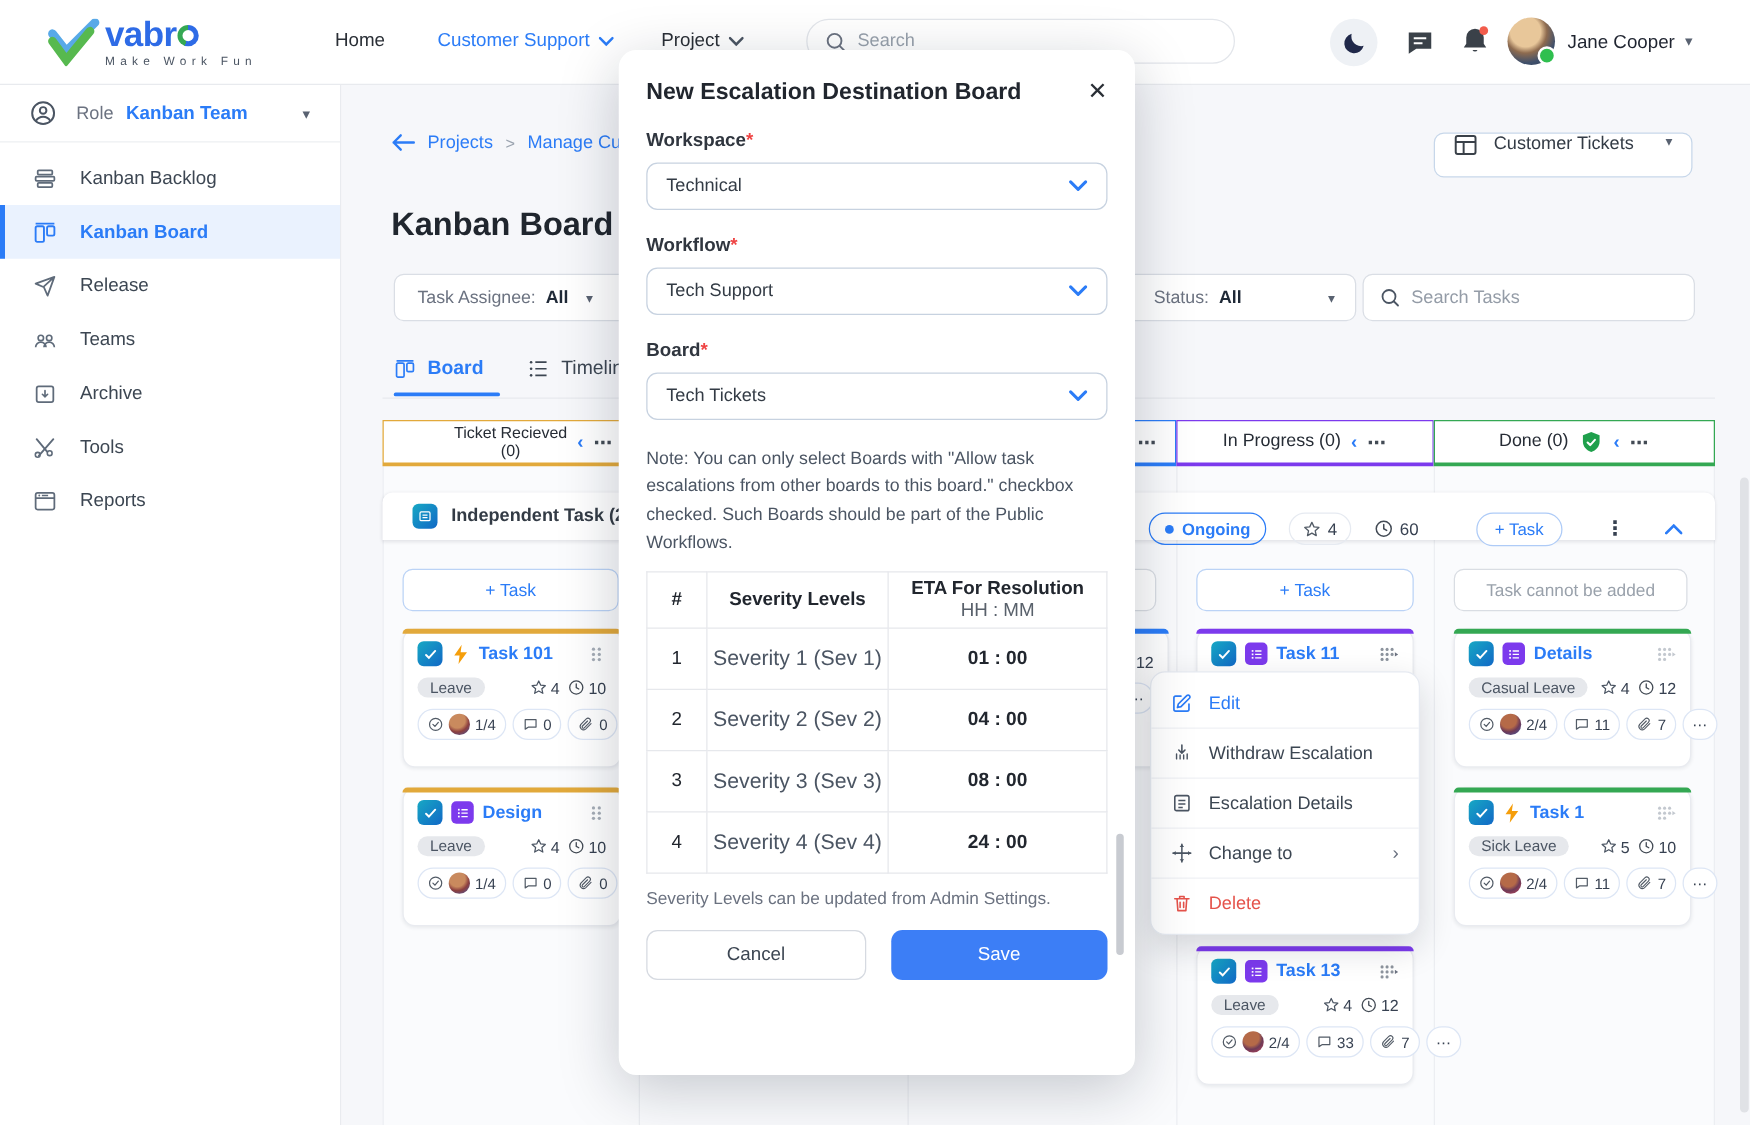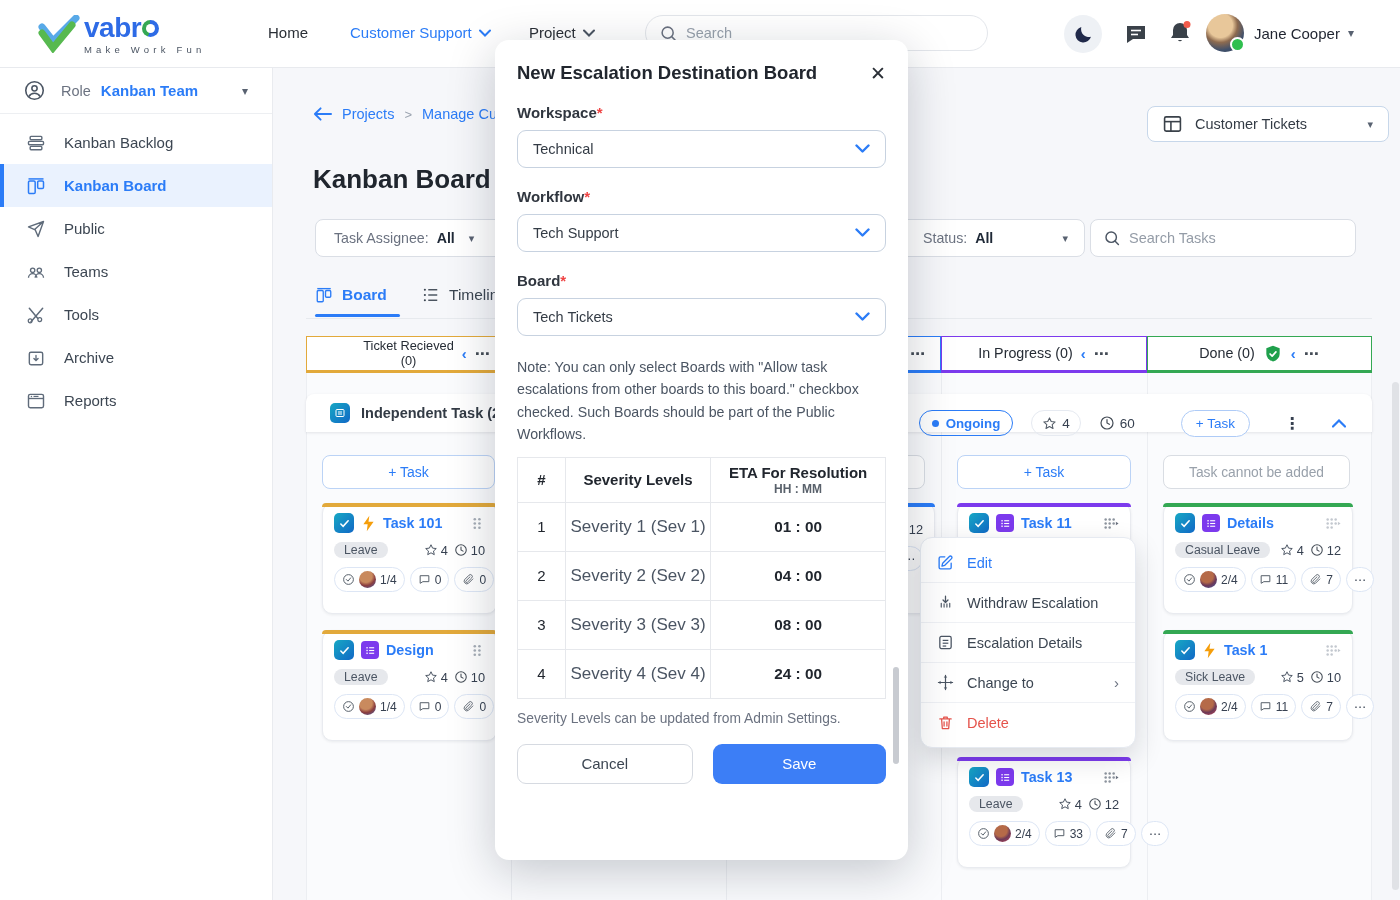--- a/index.html
+++ b/index.html
@@ -47,22 +47,22 @@
                position:relative; cursor:pointer; }
   .side-item span.lbl { font-size:15px; color:#3C4652; font-weight:500; }
   .side-item.active { background:#EAF2FE; }
   .side-item.active span.lbl { color:#2B7CF7; font-weight:600; }
   .active-bar { position:absolute; left:0; top:0; width:4px; height:100%; background:#2B7CF7; }
 
   
   .crumb { font-size:14.5px; font-weight:500; color:#2B7CF7; cursor:pointer; }
   .crumb-sep { font-size:13px; color:#9AA3AF; }
   .page-title { font-size:26px; font-weight:700; color:#20262E; }
-  .switcher { width:242px; height:36px; border:1px solid #C7D7EA; border-radius:8px; background:#fff;
-              display:flex; align-items:center; padding:0 15px; gap:13px; }
+  .switcher { width:207px; height:36px; border:1px solid #C7D7EA; border-radius:8px; background:#fff;
+              display:flex; align-items:flex-start; padding:0 15px; gap:13px; }
   .switcher .lbl { font-size:14.5px; font-weight:500; color:#333B45; flex:1; }
   .fb { border:1px solid #DADEE5; border-radius:8px; background:#fff; display:flex; align-items:center; }
   .fb-label { font-size:14.2px; color:#6B7280; }
   .fb-value { font-size:14.2px; font-weight:600; color:#1F2937; }
   .search-tasks { gap:9px; padding:0 13px; }
   .search-tasks span { font-size:14.5px; color:#949CA7; }
   .tab { display:flex; align-items:center; gap:9px; cursor:pointer; }
   .tab .lbl { font-size:15.5px; font-weight:600; }
   .tab.on .lbl { color:#2B7CF7; }
   .tab.off .lbl { color:#3C4652; font-weight:500; }
@@ -131,21 +131,21 @@
   .f-label { font-size:15px; font-weight:600; color:#30363F; margin:20px 0 9px; }
   .req { color:#EF4444; }
   .select { height:38px; border:1px solid #C7D2E0; border-radius:9px; display:flex; align-items:center;
             padding:0 15px; cursor:pointer; background:#fff; }
   .select .val { font-size:14.5px; color:#333B45; flex:1; }
   .m-note { margin-top:20px; font-size:14.2px; line-height:1.58; color:#4B5563; }
   .m-heading { margin-top:16px; font-size:16.8px; font-weight:600; color:#20262E; line-height:1.3; width:355px; }
   table.sla { margin-top:11px; width:100%; border-collapse:collapse; table-layout:fixed; }
   table.sla th, table.sla td { border:1px solid #E6E8EC; text-align:center; }
   table.sla th { height:45px; font-size:15px; font-weight:600; color:#21262E; }
-  th .sub { display:block; font-size:12px; color:#59616B; font-weight:700; margin-top:1px; }
+  th .sub { display:block; font-size:15px; color:#59616B; font-weight:400; margin-top:1px; }
   td.num { font-size:15px; color:#21262E; }
   td.lvl { font-size:17px; color:#4B5563; }
   td.eta { font-size:15.3px; font-weight:600; color:#21262E; }
   table.sla td { height:49px; }
   .m-foot { margin-top:12px; font-size:13.8px; color:#6B7280; }
   .m-btns { display:flex; gap:20px; margin-top:18px; }
   .btn { height:40px; border-radius:9px; flex:1; display:flex; align-items:center; justify-content:center;
          font-size:15px; font-weight:500; cursor:pointer;text-align:center; }
   .btn.cancel { border:1px solid #D6DAE1; background:#fff; color:#3C4652; }
   .btn.save { background:#3C7EF6; color:#fff; }
@@ -246,48 +246,48 @@
       <rect x="14" y="6" width="7" height="9" rx="1.5" stroke="#2B7CF7" stroke-width="1.8" fill="none"></rect>
       <line x1="3" y1="3.5" x2="21" y2="3.5" stroke="#2B7CF7" stroke-width="1.8"></line>
     </svg>
     <span class="lbl">Kanban Board</span>
   </div>
 
   <div class="side-item">
     <svg width="20" height="20" viewBox="0 0 24 24">
       <path d="M21 3L10 13M21 3l-6.5 18-3.5-8-8-3.5z" stroke="#5F6B7A" stroke-width="1.7" fill="none" stroke-linejoin="round"></path>
     </svg>
-    <span class="lbl">Public</span>
+    <span class="lbl">Release</span>
   </div>
 
   <div class="side-item">
     <svg width="20" height="20" viewBox="0 0 24 24">
       <circle cx="8" cy="10" r="2.6" stroke="#5F6B7A" stroke-width="1.6" fill="none"></circle>
       <circle cx="16" cy="10" r="2.6" stroke="#5F6B7A" stroke-width="1.6" fill="none"></circle>
       <path d="M3 19a5 5 0 0 1 10 0M11 19a5 5 0 0 1 10 0" stroke="#5F6B7A" stroke-width="1.6" fill="none"></path>
     </svg>
     <span class="lbl">Teams</span>
+  </div>
+
+  <div class="side-item">
+    <svg width="20" height="20" viewBox="0 0 24 24">
+      <rect x="4" y="5" width="16" height="15" rx="2" stroke="#5F6B7A" stroke-width="1.7" fill="none"></rect>
+      <path d="M12 9v6M9.5 12.5L12 15l2.5-2.5" stroke="#5F6B7A" stroke-width="1.6" fill="none" stroke-linecap="round"></path>
+    </svg>
+    <span class="lbl">Archive</span>
   </div>
 
   <div class="side-item">
     <svg width="20" height="20" viewBox="0 0 24 24">
       <path d="M4 4l10 12" stroke="#5F6B7A" stroke-width="1.8" stroke-linecap="round"></path>
       <path d="M20 4L6 20" stroke="#5F6B7A" stroke-width="1.8" stroke-linecap="round"></path>
       <circle cx="5" cy="19" r="2.3" stroke="#5F6B7A" stroke-width="1.5" fill="none"></circle>
       <circle cx="16.5" cy="17.5" r="2.3" stroke="#5F6B7A" stroke-width="1.5" fill="none"></circle>
     </svg>
     <span class="lbl">Tools</span>
-  </div>
-
-  <div class="side-item">
-    <svg width="20" height="20" viewBox="0 0 24 24">
-      <rect x="4" y="5" width="16" height="15" rx="2" stroke="#5F6B7A" stroke-width="1.7" fill="none"></rect>
-      <path d="M12 9v6M9.5 12.5L12 15l2.5-2.5" stroke="#5F6B7A" stroke-width="1.6" fill="none" stroke-linecap="round"></path>
-    </svg>
-    <span class="lbl">Archive</span>
   </div>
 
   <div class="side-item">
     <svg width="20" height="20" viewBox="0 0 24 24">
       <rect x="3" y="4" width="18" height="16" rx="2" stroke="#5F6B7A" stroke-width="1.7" fill="none"></rect>
       <line x1="3" y1="9" x2="21" y2="9" stroke="#5F6B7A" stroke-width="1.6"></line>
       <circle cx="6.5" cy="6.5" r="0.9" fill="#5F6B7A"></circle>
       <line x1="9" y1="6.5" x2="15" y2="6.5" stroke="#5F6B7A" stroke-width="1.4"></line>
     </svg>
     <span class="lbl">Reports</span>

